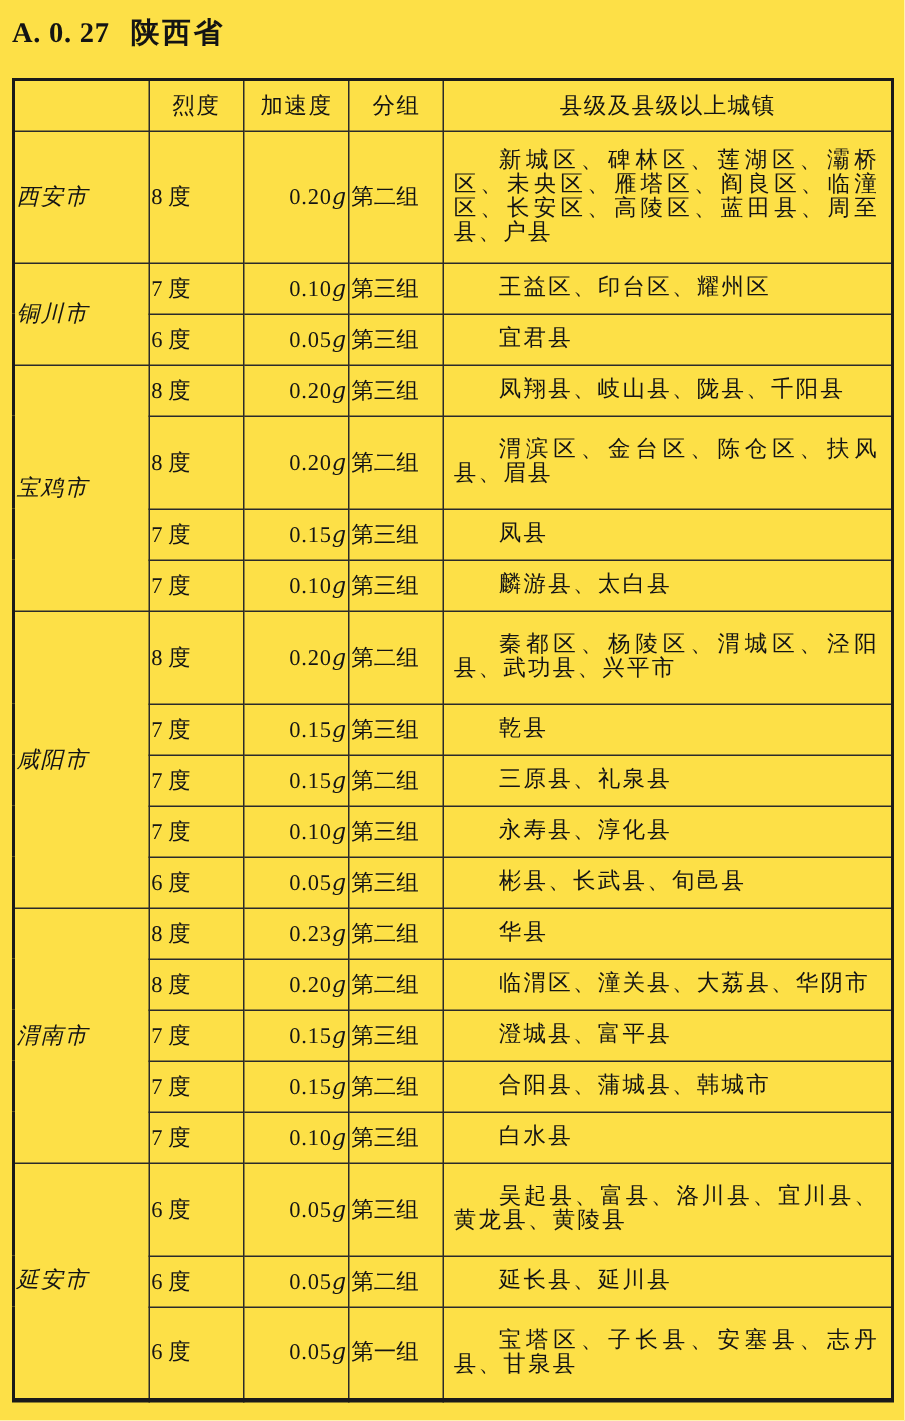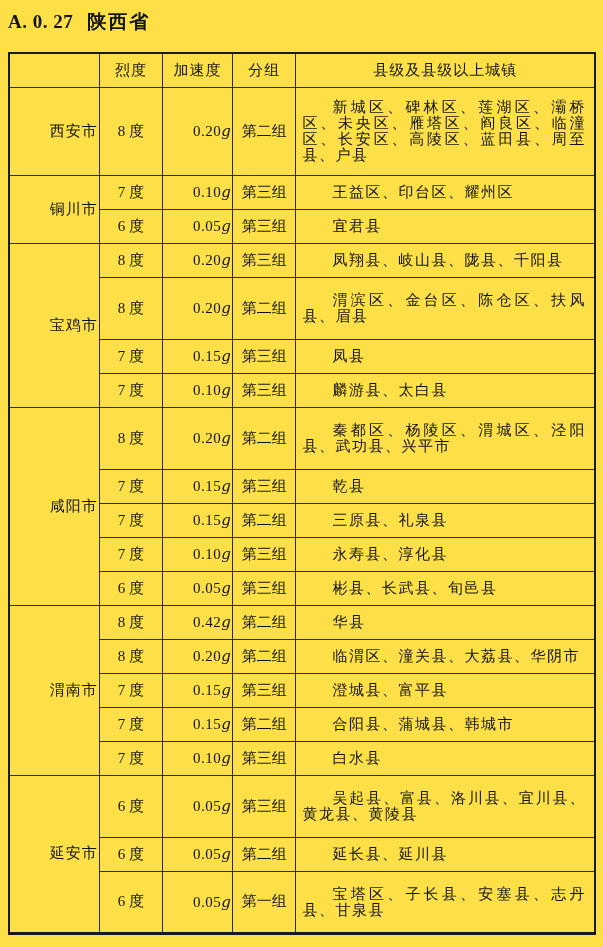--- a/index.html
+++ b/index.html
@@ -45,22 +45,22 @@
   table.seismic th,
   table.seismic td {
     border: 1px solid #2a2a2a;
     font-size: 15px;
     font-weight: normal;
     vertical-align: middle;
   }
   table.seismic thead tr { height: 34px; }
   table.seismic th { text-align: center; letter-spacing: 1px; }
 
-  td.center-cell { text-align: center; white-space: nowrap; }
-  td.city-cell   { text-align: right; letter-spacing: 1px; }
+  td.center-cell { white-space: nowrap; }
+  td.city-cell   { text-align: left; letter-spacing: 1px; font-style: italic; }
   td.accel-cell  { text-align: right; white-space: nowrap; letter-spacing: 0.5px; }
   td.accel-cell .g-unit {
     font-style: italic;
     font-family: "DejaVu Serif", serif;
   }
   td.towns-cell {
     text-align: justify;
     text-align-last: left;
     text-indent: 2em;
     padding: 4px 8px 4px 6px;
@@ -173,21 +173,21 @@
       <tr class="row-s">
         <td class="center-cell">6 度</td>
         <td class="accel-cell"><span>0.05</span><span class="g-unit">g</span></td>
         <td class="center-cell">第三组</td>
         <td class="towns-cell">彬县、长武县、旬邑县</td>
       </tr>
 
       <tr class="row-s">
         <td class="city-cell" rowspan="5">渭南市</td>
         <td class="center-cell">8 度</td>
-        <td class="accel-cell"><span>0.42</span><span class="g-unit">g</span></td>
+        <td class="accel-cell"><span>0.23</span><span class="g-unit">g</span></td>
         <td class="center-cell">第二组</td>
         <td class="towns-cell">华县</td>
       </tr>
       <tr class="row-s">
         <td class="center-cell">8 度</td>
         <td class="accel-cell"><span>0.20</span><span class="g-unit">g</span></td>
         <td class="center-cell">第二组</td>
         <td class="towns-cell">临渭区、潼关县、大荔县、华阴市</td>
       </tr>
       <tr class="row-s">

